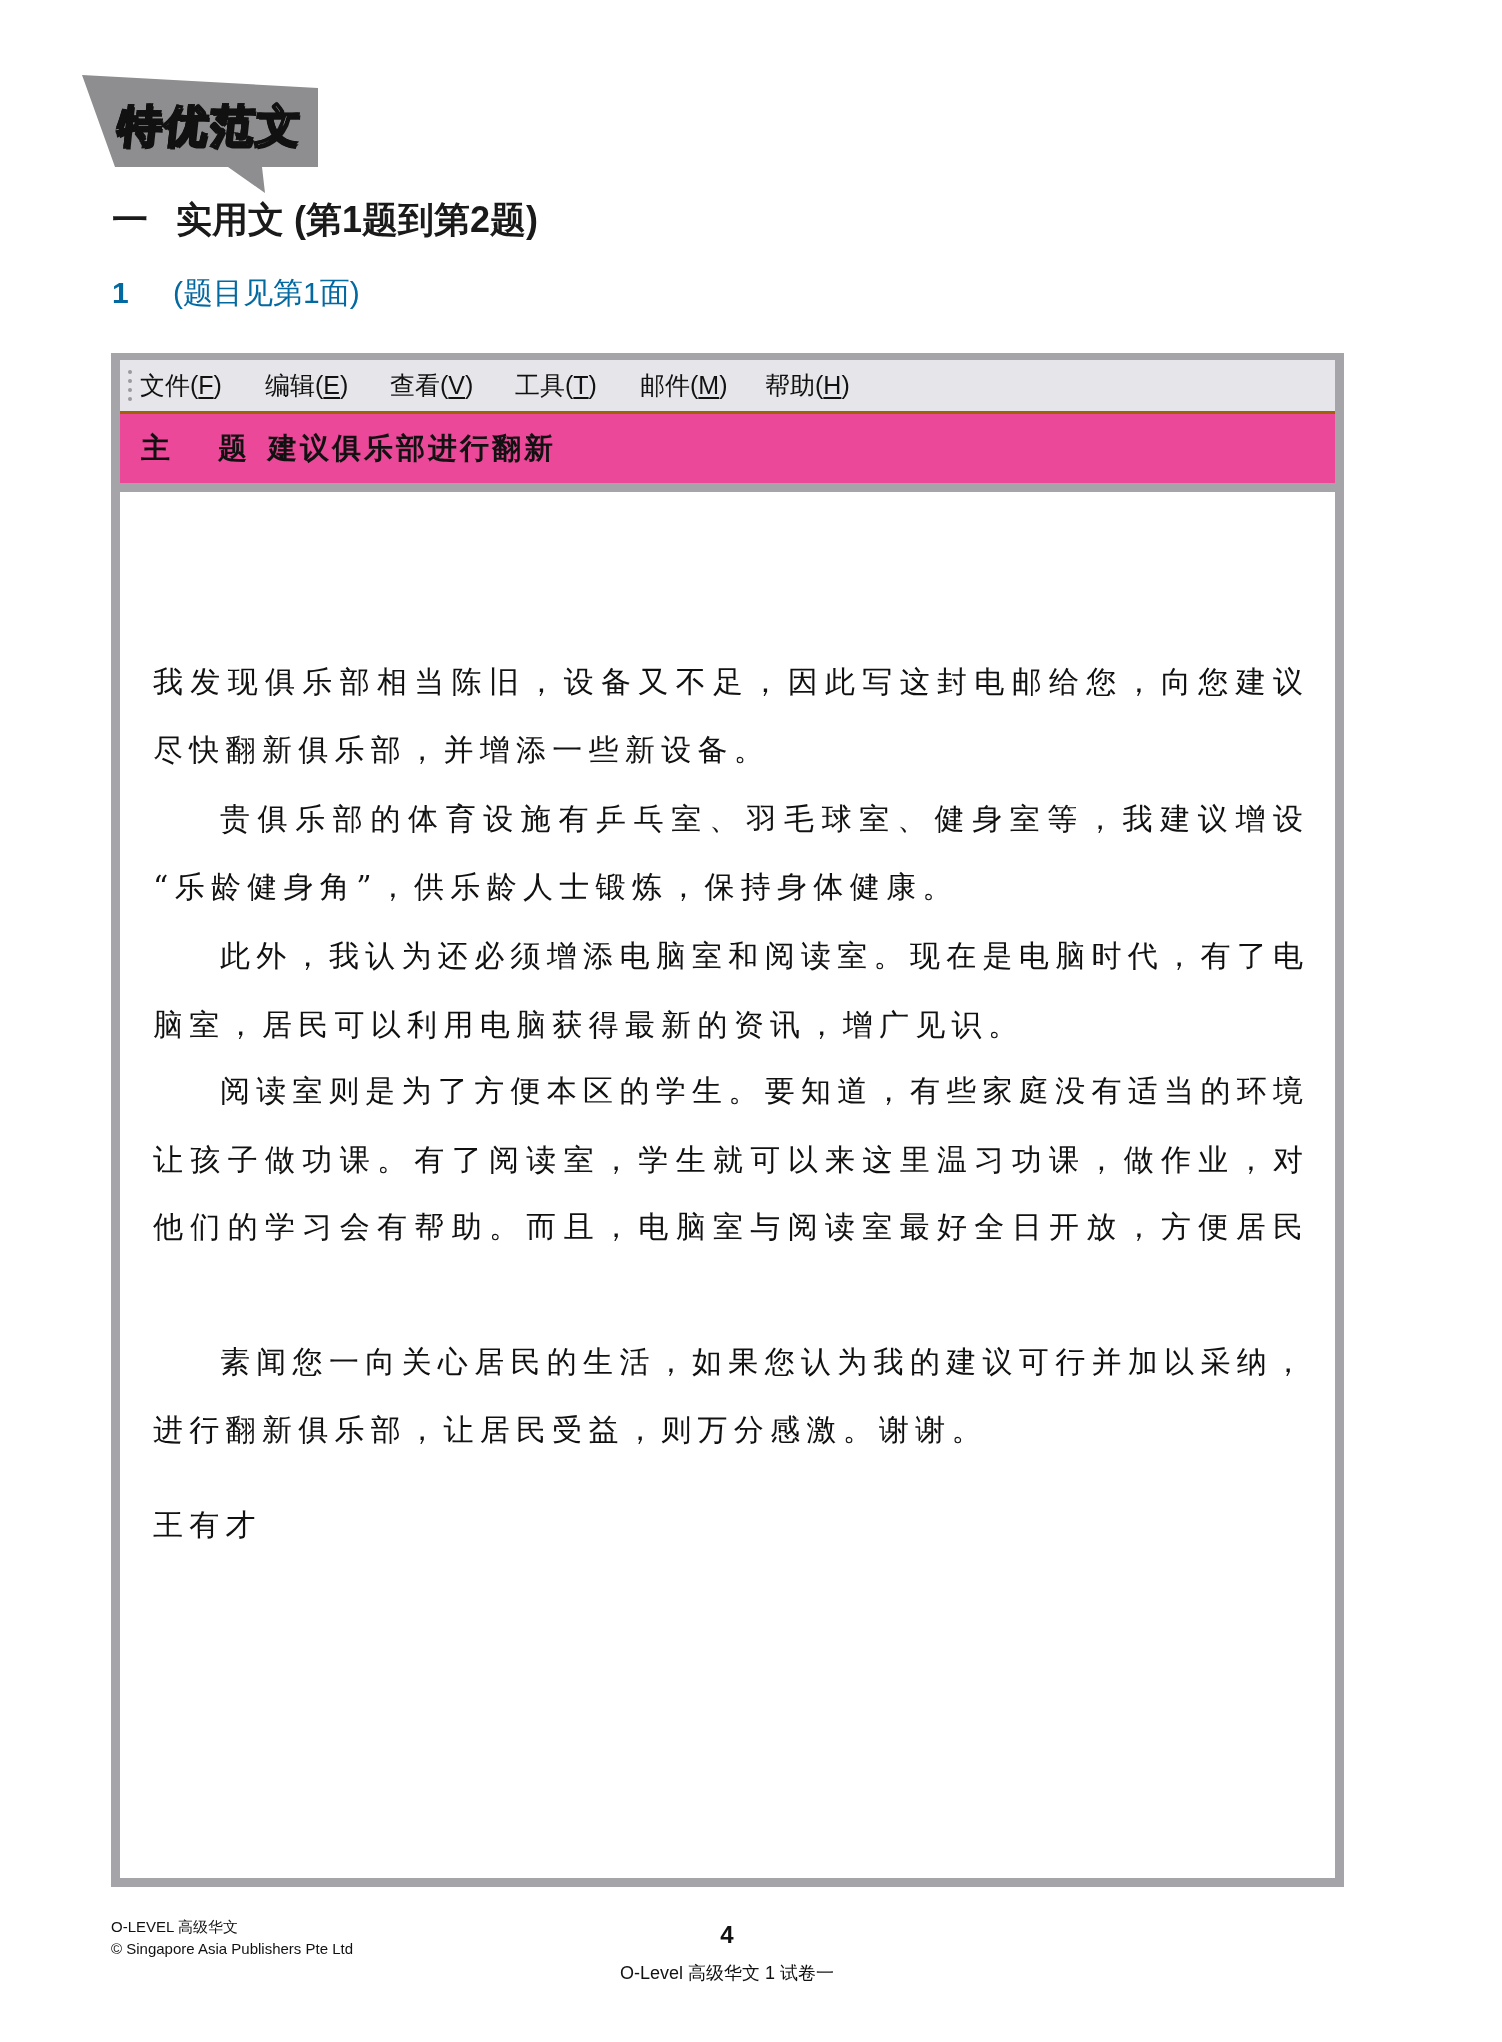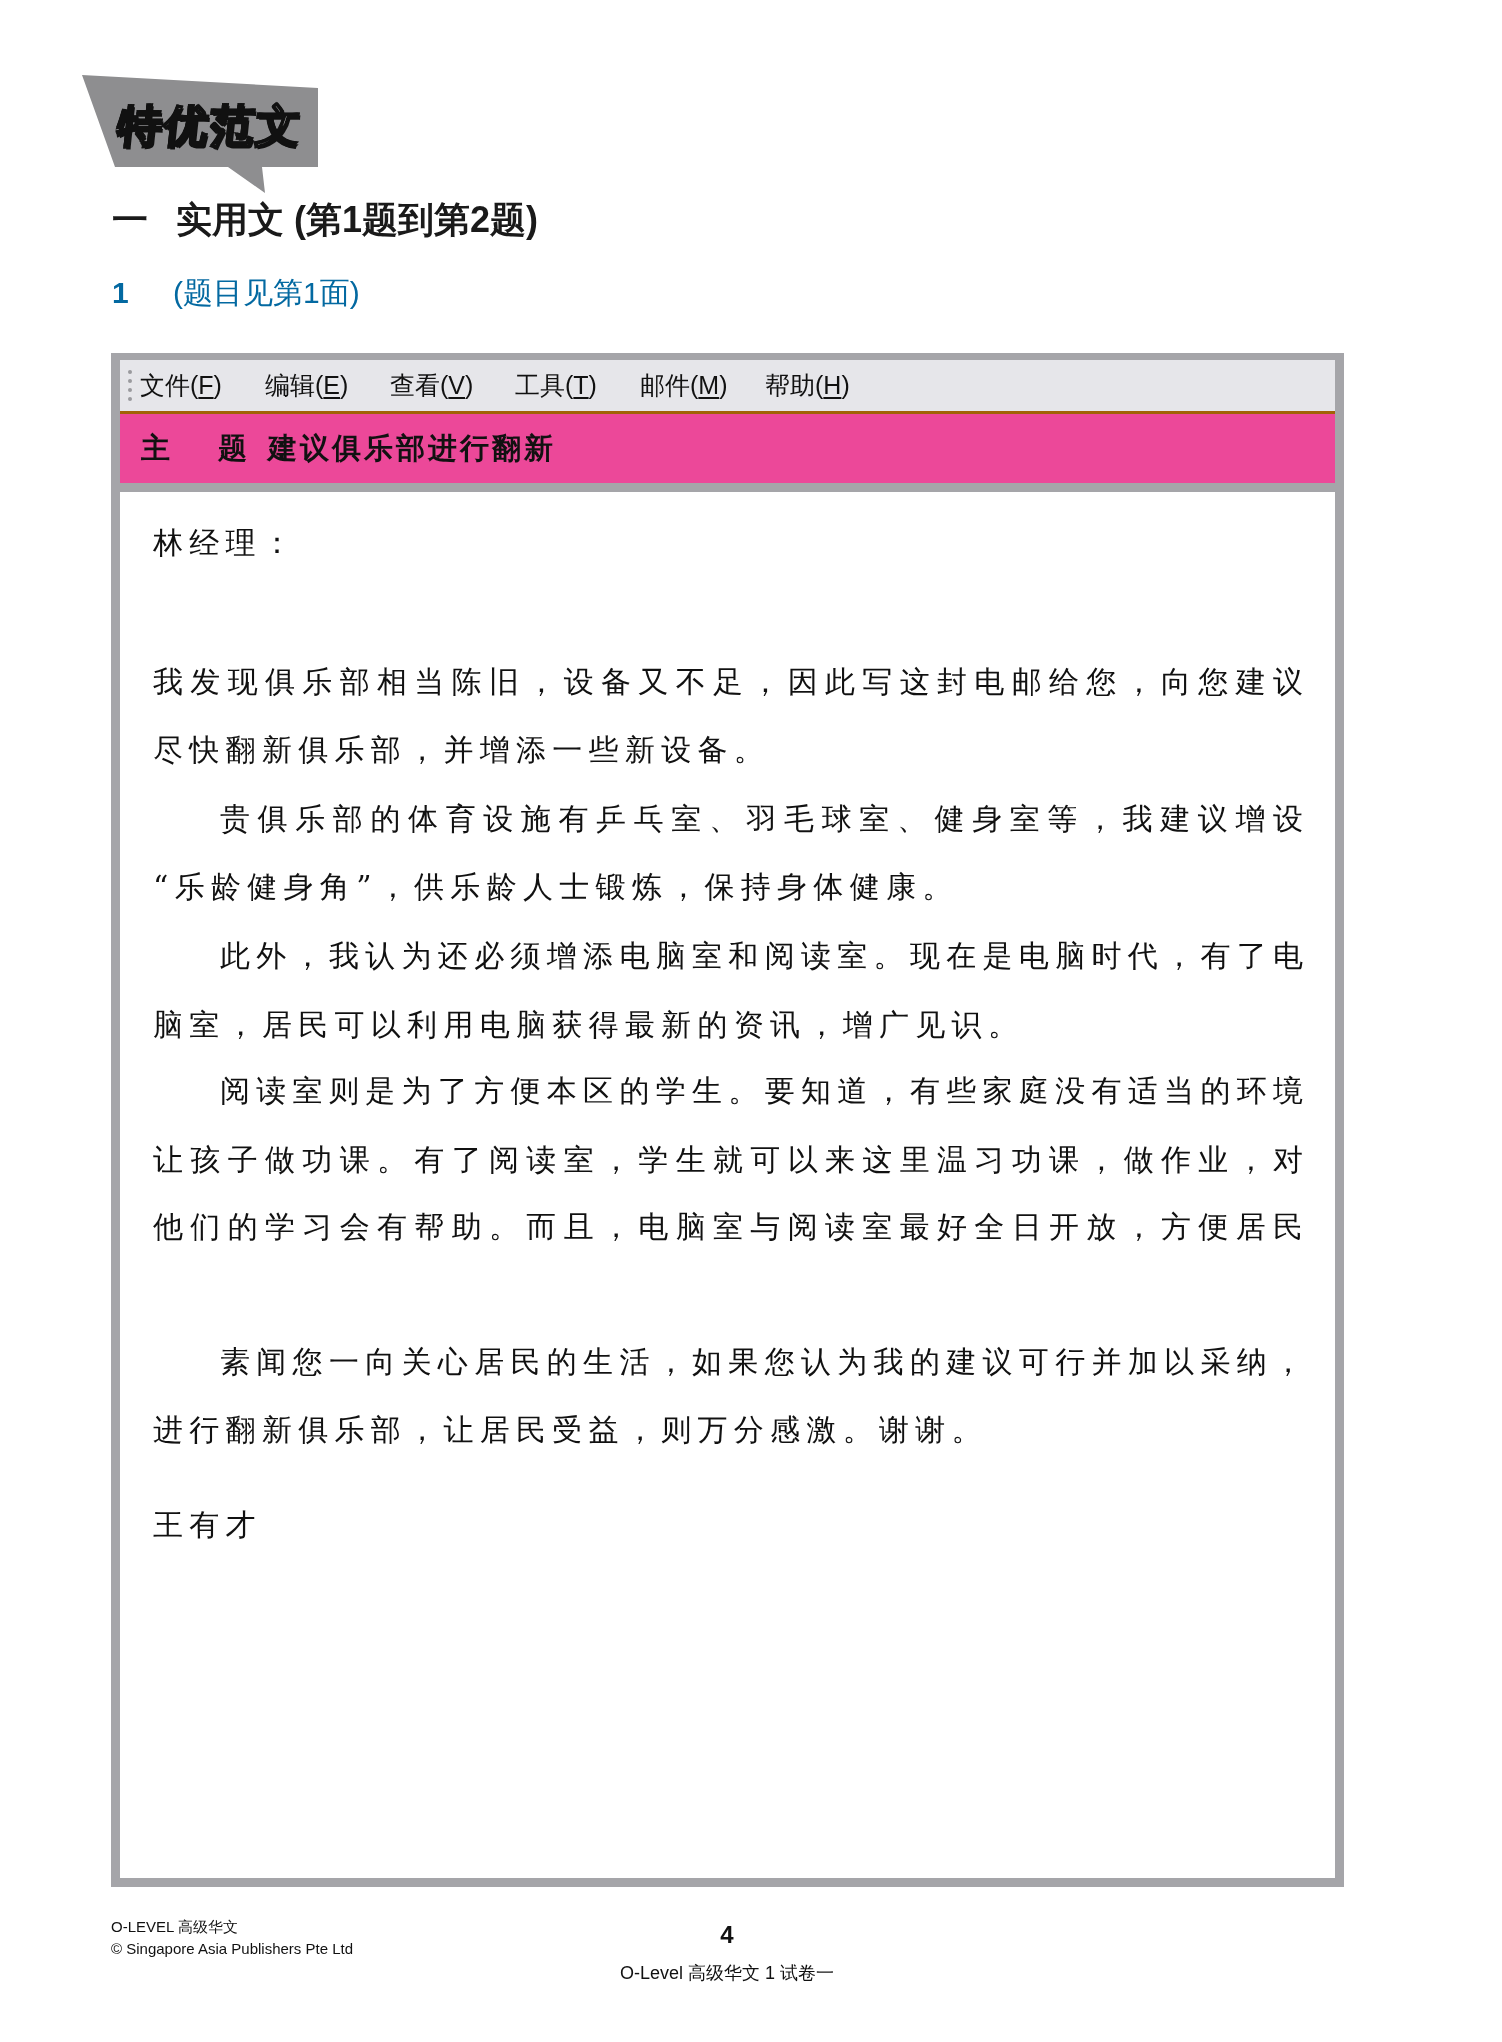--- a/index.html
+++ b/index.html
@@ -92,21 +92,20 @@
       <span>帮助</span>(<span class="acc">H</span>)
     </div>
   </div>
 
   <div class="subject-row">
     <div class="subject-label sans"><span>主 题</span><span class="colon">：</span></div>
     <div class="subject-value serif">建议俱乐部进行翻新</div>
   </div>
 
   <div class="body-area serif">
-    <div class="letter-line short" style="top:29px">林经理：</div>
 
     <div class="letter-line full" style="top:168px">我发现俱乐部相当陈旧，设备又不足，因此写这封电邮给您，向您建议</div>
     <div class="letter-line short" style="top:236px">尽快翻新俱乐部，并增添一些新设备。</div>
 
     <div class="letter-line indent full" style="top:305px">贵俱乐部的体育设施有乒乓室、羽毛球室、健身室等，我建议增设</div>
     <div class="letter-line short" style="top:373px">“乐龄健身角”，供乐龄人士锻炼，保持身体健康。</div>
 
     <div class="letter-line indent full" style="top:442px">此外，我认为还必须增添电脑室和阅读室。现在是电脑时代，有了电</div>
     <div class="letter-line short" style="top:511px">脑室，居民可以利用电脑获得最新的资讯，增广见识。</div>
 

